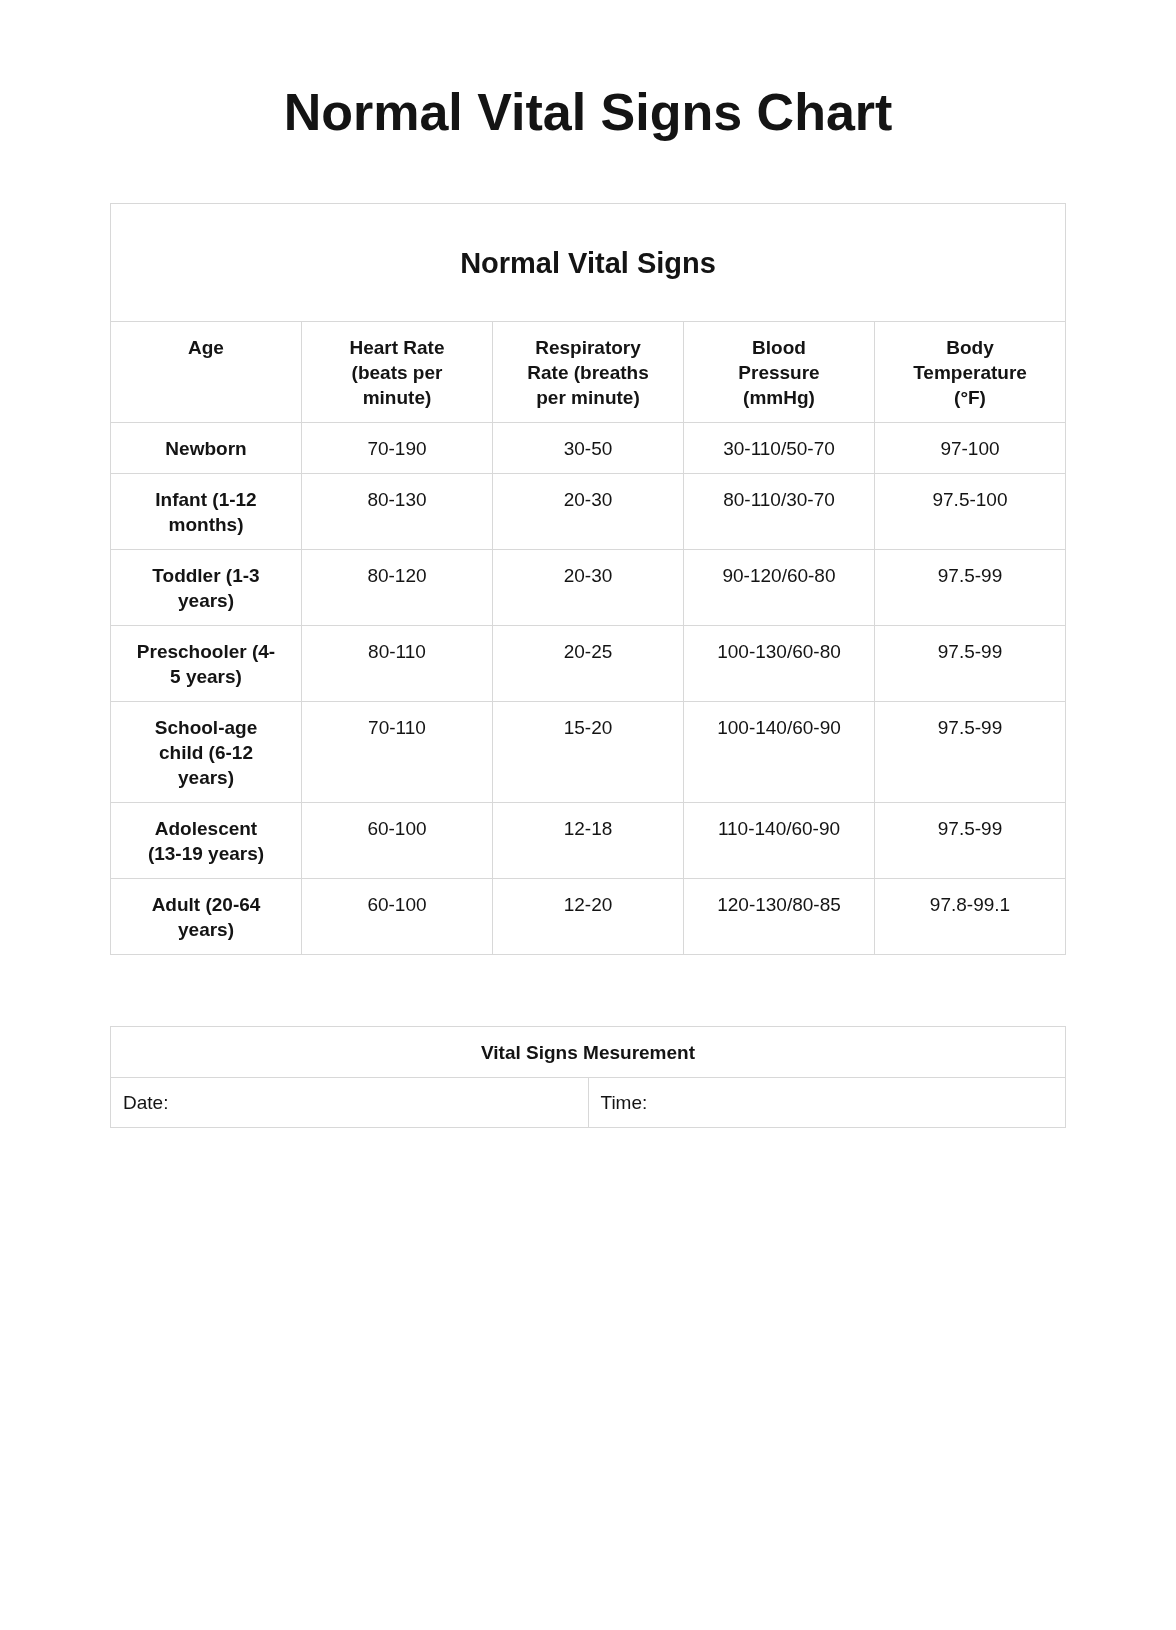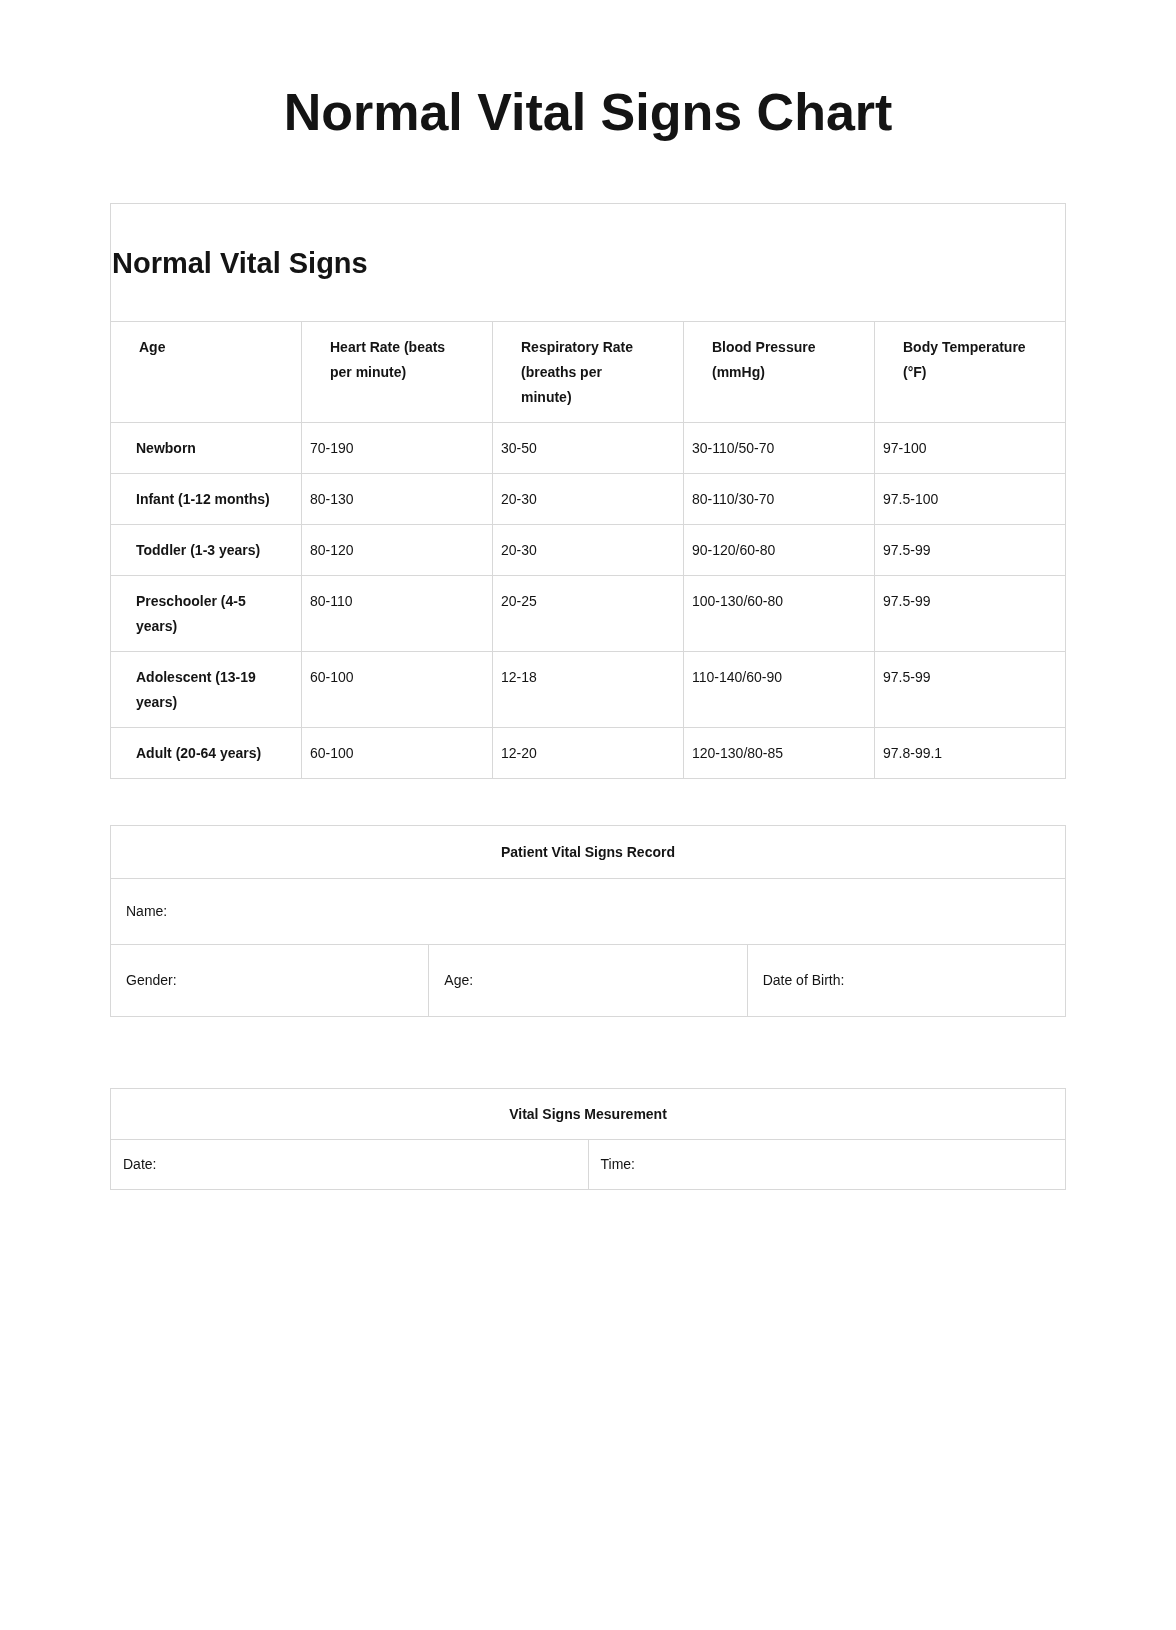--- a/index.html
+++ b/index.html
@@ -25,26 +25,26 @@
     margin: 88px 0 67px 0;
     line-height: 48px;
   }
   table {
     width: 100%;
     border-collapse: collapse;
     table-layout: fixed;
   }
   th, td {
     border: 1px solid #d8d8d8;
-    font-size: 14px;
+    font-size: 19px;
     line-height: 25px;
   }
   
   .vitals th, .vitals td {
-    text-align: left;
+    text-align: center;
     vertical-align: top;
     margin-left: 35px;
   }
   .vitals .table-title-cell {
     height: 115px;
     vertical-align: middle;
     font-size: 29px;
     font-weight: bold;
     line-height: 34px;
   }
@@ -134,51 +134,43 @@
         <td>97.5-99</td>
       </tr>
       <tr>
         <td class="age-cell">Preschooler (4-5 years)</td>
         <td>80-110</td>
         <td>20-25</td>
         <td>100-130/60-80</td>
         <td>97.5-99</td>
       </tr>
       <tr>
+        <td class="age-cell">School-age child (6-12 years)</td>
+        <td>70-110</td>
+        <td>15-20</td>
+        <td>100-140/60-90</td>
+        <td>97.5-99</td>
+      </tr>
+      <tr>
         <td class="age-cell">Adolescent (13-19 years)</td>
         <td>60-100</td>
         <td>12-18</td>
         <td>110-140/60-90</td>
         <td>97.5-99</td>
       </tr>
       <tr>
         <td class="age-cell">Adult (20-64 years)</td>
         <td>60-100</td>
         <td>12-20</td>
         <td>120-130/80-85</td>
         <td>97.8-99.1</td>
       </tr>
     </tbody>
   </table>
 
-  <table class="record">
-    <tbody>
-      <tr>
-        <th colspan="3" class="section-title-cell">Patient Vital Signs Record</th>
-      </tr>
-      <tr>
-        <td colspan="3" class="field-cell name-cell">Name:</td>
-      </tr>
-      <tr class="fields-row">
-        <td class="field-cell w-gender">Gender:</td>
-        <td class="field-cell w-agef">Age:</td>
-        <td class="field-cell w-dob">Date of Birth:</td>
-      </tr>
-    </tbody>
-  </table>
 
   <table class="measure">
     <tbody>
       <tr>
         <th colspan="2" class="section-title-cell">Vital Signs Mesurement</th>
       </tr>
       <tr class="fields-row">
         <td class="field-cell w-half">Date:</td>
         <td class="field-cell w-half">Time:</td>
       </tr>

